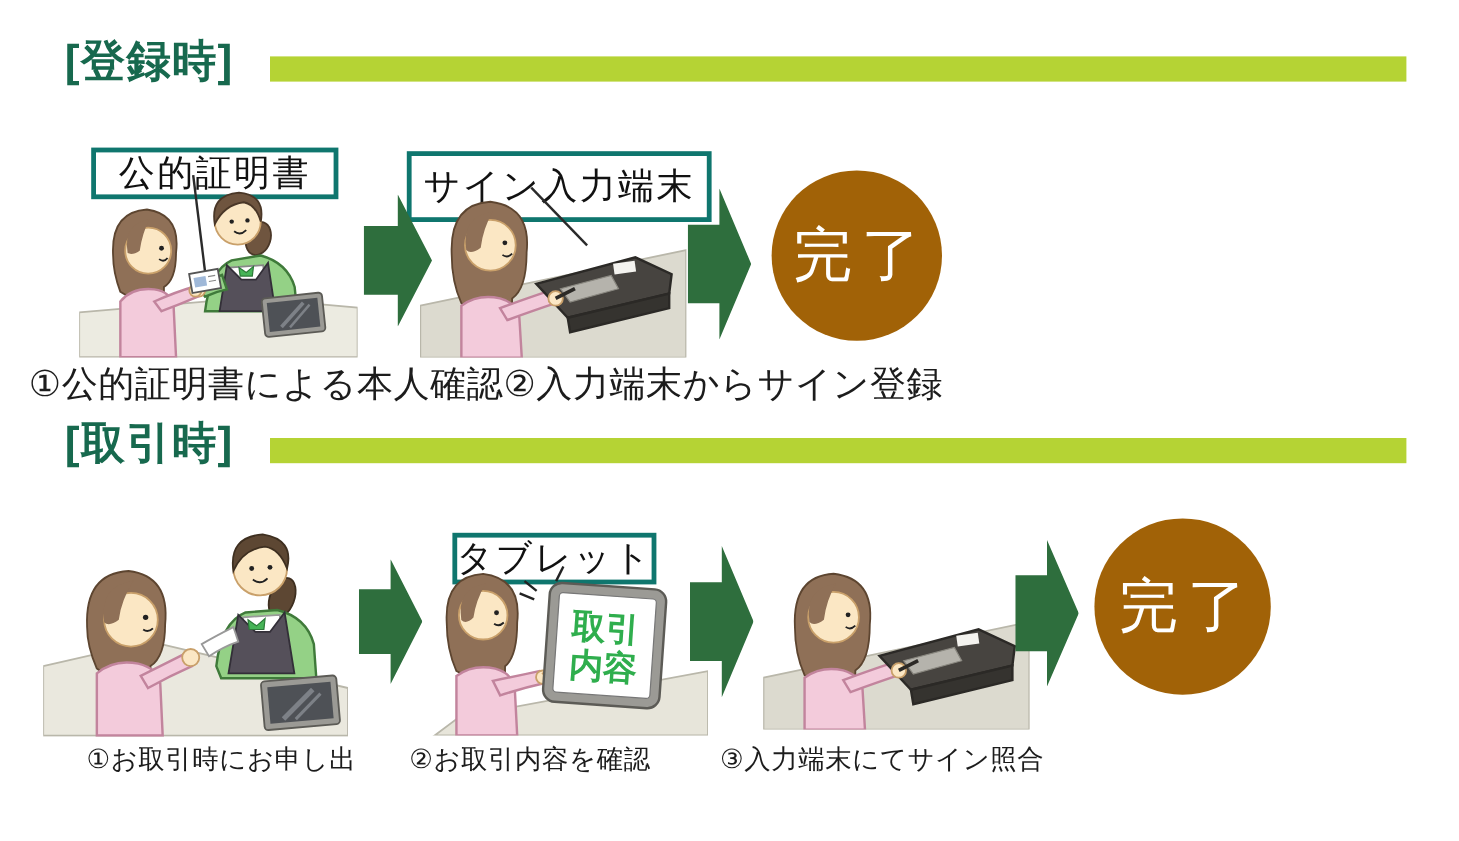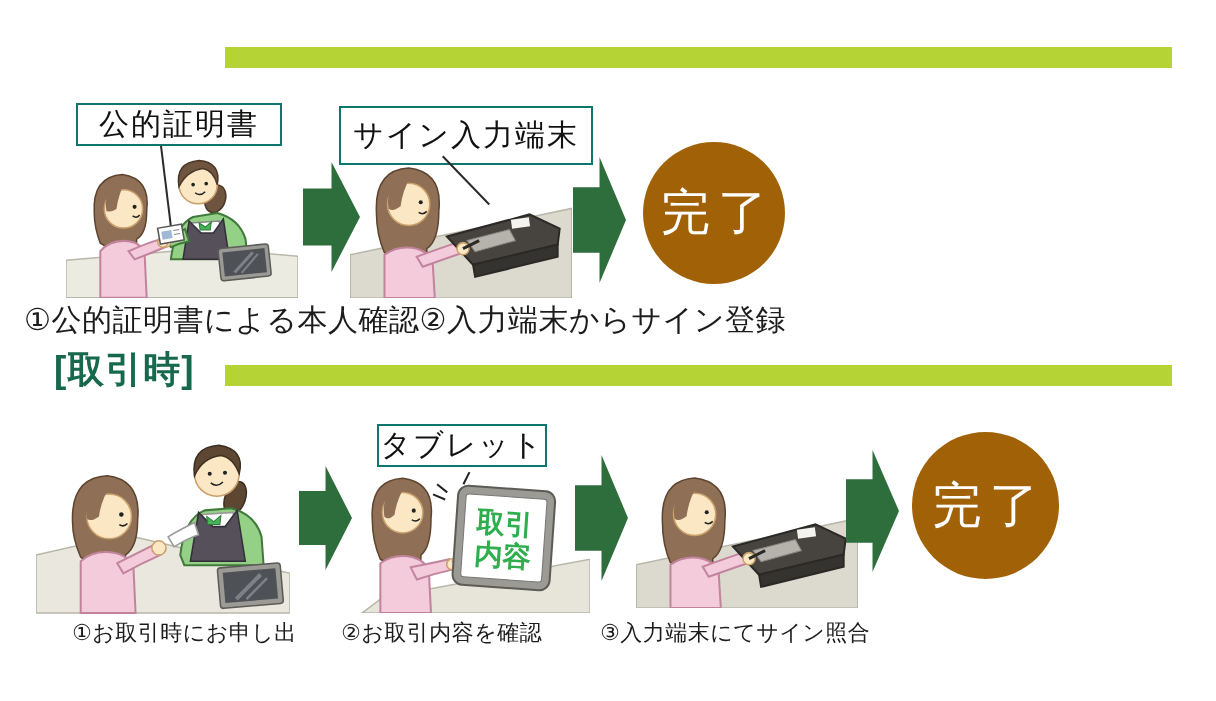--- a/index.html
+++ b/index.html
@@ -11,23 +11,23 @@
   .stage{position:relative;width:1216px;height:701px;background:#ffffff;}
   .abs{position:absolute;}
 
   .section-heading{
     font-size:37px;font-weight:bold;color:#17694e;
     letter-spacing:1px;white-space:nowrap;
   }
   .accent-bar{background:#b5d334;height:21px;width:947px;left:225px;}
 
   .label-box{
-    box-sizing:border-box;background:#ffffff;border:2px solid #0f766e;
+    box-sizing:border-box;background:#ffffff;border:4px solid #0f766e;
     display:flex;align-items:center;justify-content:center;
-    font-size:30px;color:#111111;letter-spacing:2px;white-space:nowrap;
+    font-size:30px;color:#111111;letter-spacing:2px;white-space:nowrap;margin-top:20px;
   }
 
   .pointer-line{
     width:2px;background:#2a2a2a;transform-origin:top left;
   }
 
   .block-arrow{
     background:#2e6e3d;
     clip-path:polygon(0 24%,50% 24%,50% 0,100% 50%,50% 100%,50% 76%,0 76%);
   }
@@ -45,20 +45,21 @@
   .caption.small{font-size:22px;}
 
   svg{display:block;}
   svg text{font-family:"Liberation Sans","DejaVu Sans",sans-serif;}
 </style>
 </head>
 <body>
 
 <div class="stage">
 
+  <div class="abs section-heading" style="left:54px;top:26px;">[登録時]</div>
   <div class="abs accent-bar" style="top:47px;"></div>
 
   <div class="abs label-box" style="left:76px;top:103px;width:206px;height:43px;">公的証明書</div>
   <div class="abs label-box" style="left:339px;top:106px;width:254px;height:59px;">サイン入力端末</div>
 
   <div class="abs pointer-line" style="left:160px;top:146px;height:92px;transform:rotate(-7deg);"></div>
   <div class="abs pointer-line" style="left:442px;top:157px;height:67px;transform:rotate(-44deg);"></div>
 
   <div class="abs" style="left:66px;top:146px;width:232px;height:152px;">
     <svg viewBox="0 0 230 150" width="232" height="152">

